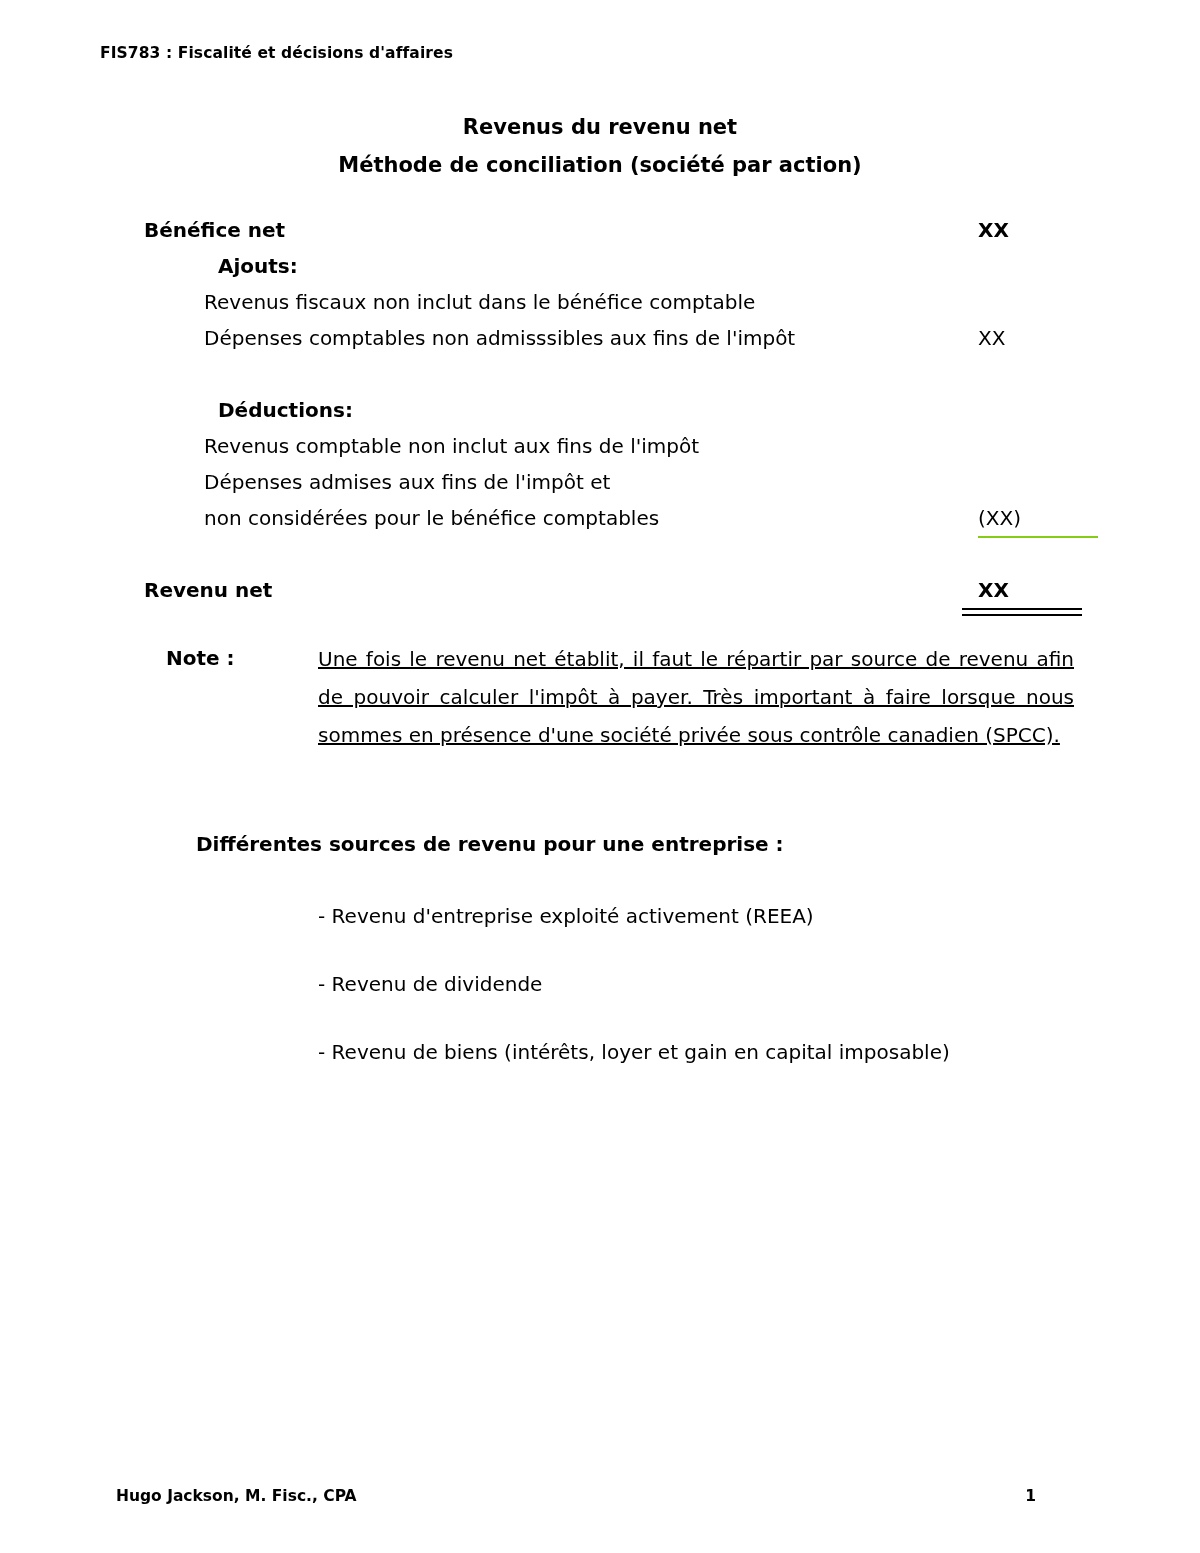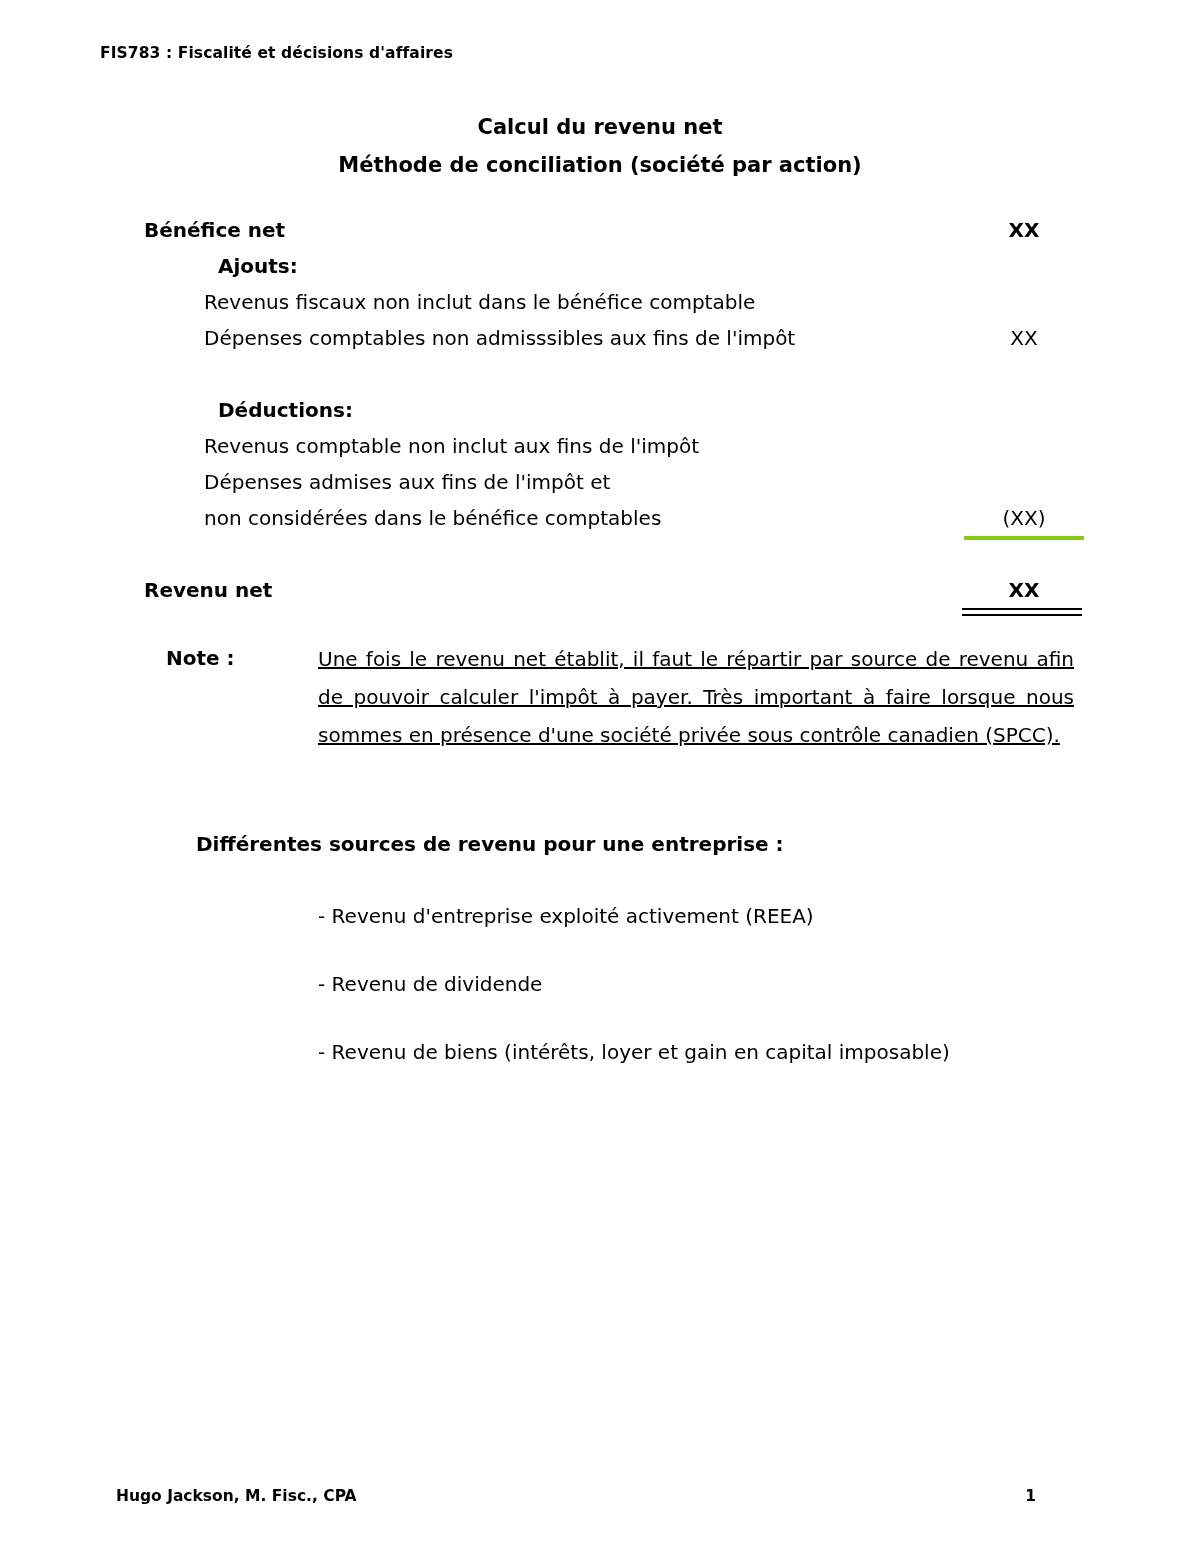--- a/index.html
+++ b/index.html
@@ -56,33 +56,33 @@
   }
   .row.spacer {
     height: 36px;
   }
   .lbl {
     position: absolute;
     white-space: nowrap;
   }
   .amt {
     position: absolute;
-    right: 124px;
+    right: 110px;
     width: 120px;
-    text-align: center;
+    text-align: left;
     white-space: nowrap;
   }
   .bold {
     font-weight: bold;
   }
   .ind0 { left: 136px; }
   .ind1 { left: 166px; margin-left: 44px; }
   .ind2 { left: 196px; }
   .underline-single .amt {
-    border-bottom: 4px solid #84cc16;
+    border-bottom: 2px solid #84cc16;
   }
   .double-rule {
     position: absolute;
     right: 126px;
     width: 120px;
     height: 0;
     border-top: 2px solid #000;
   }
   .note-block {
     position: absolute;
@@ -153,21 +153,21 @@
   }
 </style>
 </head>
 <body>
 
 <div class="page">
 
   <div class="header-course">FIS783 : Fiscalité et décisions d'affaires</div>
 
   <div class="title-block">
-    <div class="title-line">Calcul du revenu net</div>
+    <div class="title-line">Revenus du revenu net</div>
     <div class="title-line">Méthode de conciliation (société par action)</div>
   </div>
 
   <div class="content">
 
     <div class="row">
       <span class="lbl bold ind0">Bénéfice net</span>
       <span class="amt bold">XX</span>
     </div>
 
@@ -199,21 +199,21 @@
       <span class="lbl ind2">Revenus comptable non inclut aux fins de l'impôt</span>
       <span class="amt"></span>
     </div>
 
     <div class="row">
       <span class="lbl ind2">Dépenses admises aux fins de l'impôt et</span>
       <span class="amt"></span>
     </div>
 
     <div class="row underline-single">
-      <span class="lbl ind2">non considérées dans le bénéfice comptables</span>
+      <span class="lbl ind2">non considérées pour le bénéfice comptables</span>
       <span class="amt">(XX)</span>
     </div>
 
     <div class="row spacer">
       <span class="lbl ind0"></span>
     </div>
 
     <div class="row">
       <span class="lbl bold ind0">Revenu net</span>
       <span class="amt bold">XX</span>

